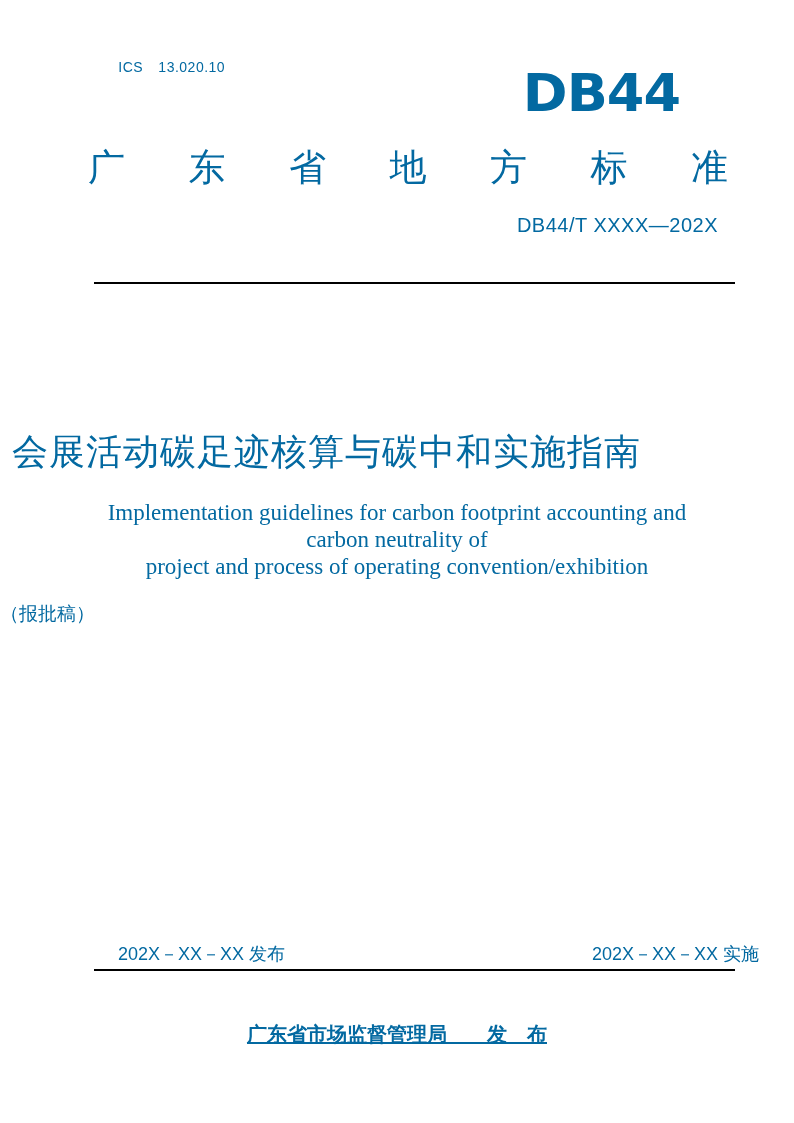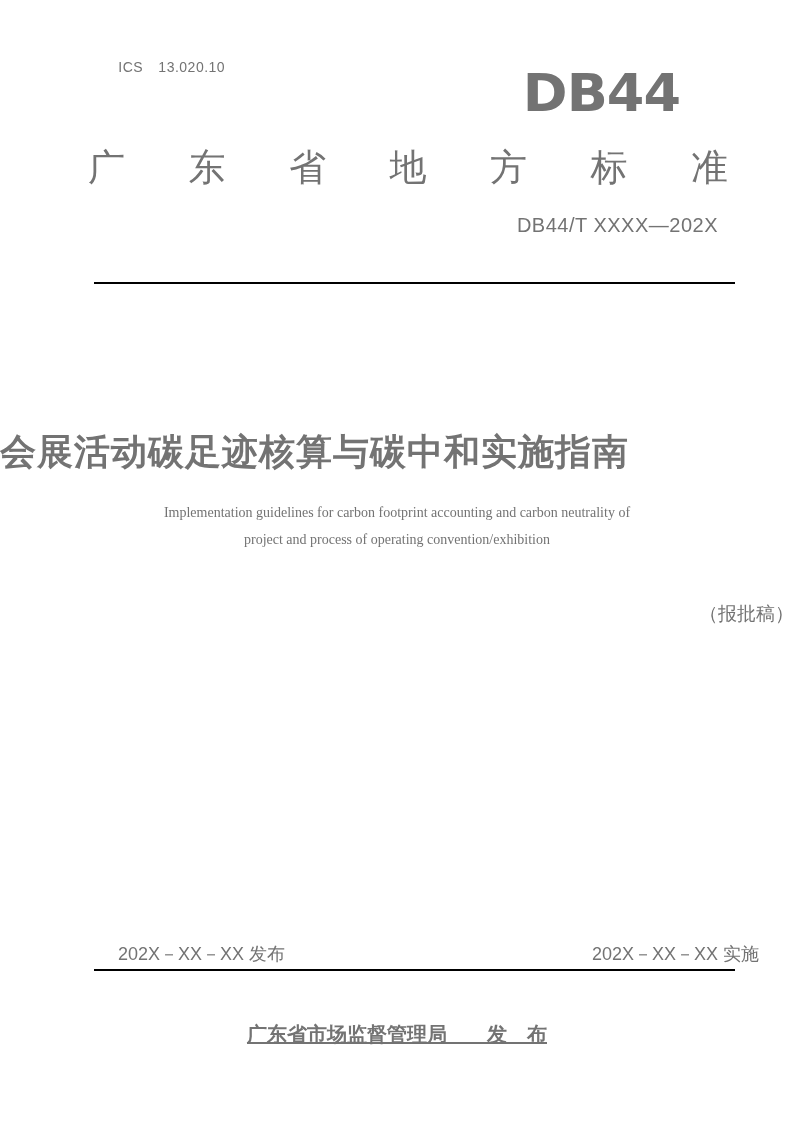--- a/index.html
+++ b/index.html
@@ -5,21 +5,21 @@
   html, body {
     margin: 0;
     padding: 0;
     background: #ffffff;
   }
   .page {
     position: relative;
     width: 794px;
     height: 1123px;
     background: #ffffff;
-    color: #737373;
+    color: #0369a1;
     font-family: "Liberation Sans", sans-serif;
     overflow: hidden;
   }
 
   
   .code-block {
     position: absolute;
     left: 92px;
     top: 34px;
     font-size: 14px;
@@ -74,45 +74,45 @@
   }
   .rule-top { top: 282px; }
   .rule-bottom { top: 969px; }
 
   
   .title-cn {
     position: absolute;
     left: 0;
     top: 428px;
     width: 653px;
-    text-align: left;
+    text-align: center;
     font-size: 36px;
-    font-weight: 700;
+    font-weight: 400;
     letter-spacing: 1px;
   }
 
   
   .title-en {
     position: absolute;
     left: 77px;
     top: 499px;
     width: 640px;
     text-align: center;
     font-family: "Liberation Serif", serif;
-    font-size: 14px;
+    font-size: 23px;
     line-height: 27px;
   }
 
   
   .draft-note {
     position: absolute;
     left: 0;
     top: 601px;
     width: 794px;
-    text-align: right;
+    text-align: left;
     font-size: 19px;
   }
 
   
   .dates-row {
     position: absolute;
     left: 94px;
     top: 942px;
     width: 641px;
     display: flex;

